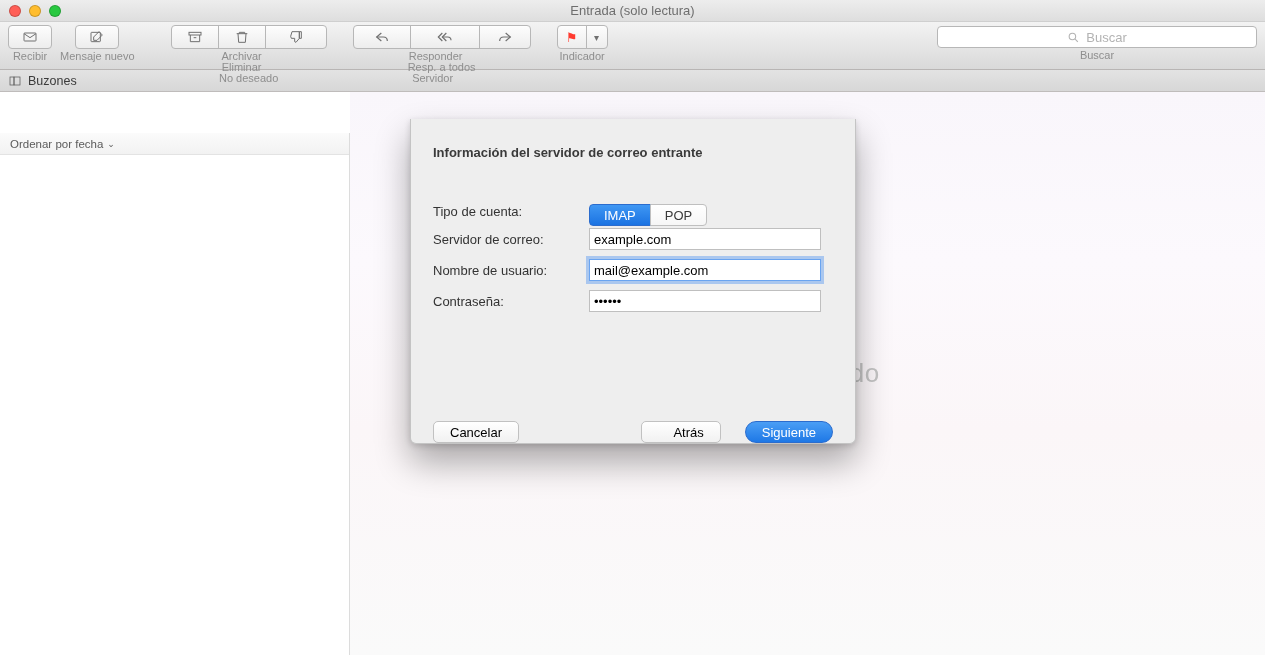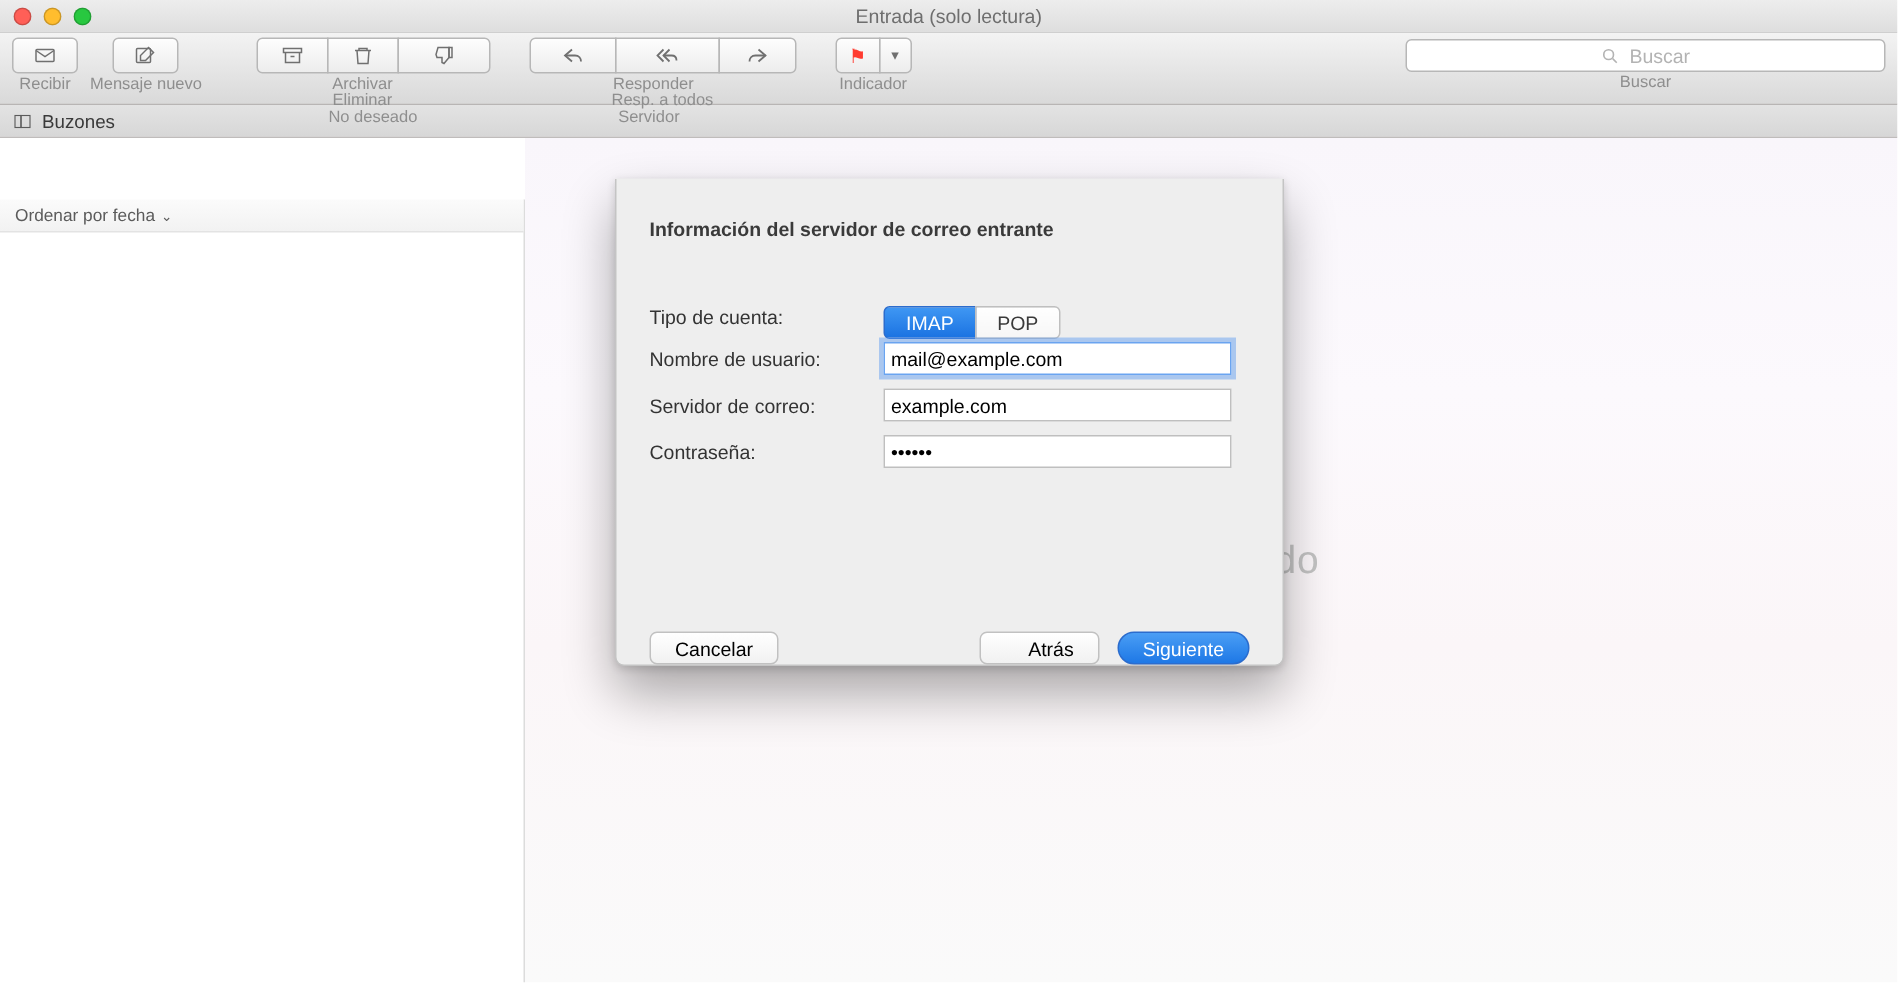--- a/index.html
+++ b/index.html
@@ -205,21 +205,21 @@
     font-family: inherit;
     display:flex; align-items:center; justify-content:flex-end;
     min-width: 80px;
   }
   .macbtn.primary {
     background: linear-gradient(#4a9ef5,#1e78e6);
     border-color: var(--blue-border);
     color:#fff;
     border-radius:11px;
   }
-  .sheet-buttons .right { margin-left:auto; display:flex; gap: 12px; }
+  .sheet-buttons .right { margin-left:auto; display:flex; gap: 24px; }
 
   svg { pointer-events:none; }
 </style>
 </head>
 <body>
 
 <div class="titlebar">
   <div class="traffic">
     <div class="tl-btn tl-close"></div>
     <div class="tl-btn tl-min"></div>
@@ -371,27 +371,27 @@
         <div class="segbtn sel">
             <span>IMAP</span>
           </div>
         <div class="segbtn">
             <span>POP</span>
           </div>
       </div>
     </div>
 
     <div class="frow">
+      <div class="flabel">Servidor de correo:</div>
+      <input class="finput" type="text" value="example.com" style="">
+    </div>
+
+    <div class="frow">
       <div class="flabel">Nombre de usuario:</div>
       <input class="finput focus" type="text" value="mail@example.com" style="">
-    </div>
-
-    <div class="frow">
-      <div class="flabel">Servidor de correo:</div>
-      <input class="finput" type="text" value="example.com" style="">
     </div>
 
     <div class="frow">
       <div class="flabel">Contraseña:</div>
       <input class="finput" type="text" value="••••••" style="">
     </div>
   </div>
 
   <div class="sheet-buttons">
     <button class="macbtn">

